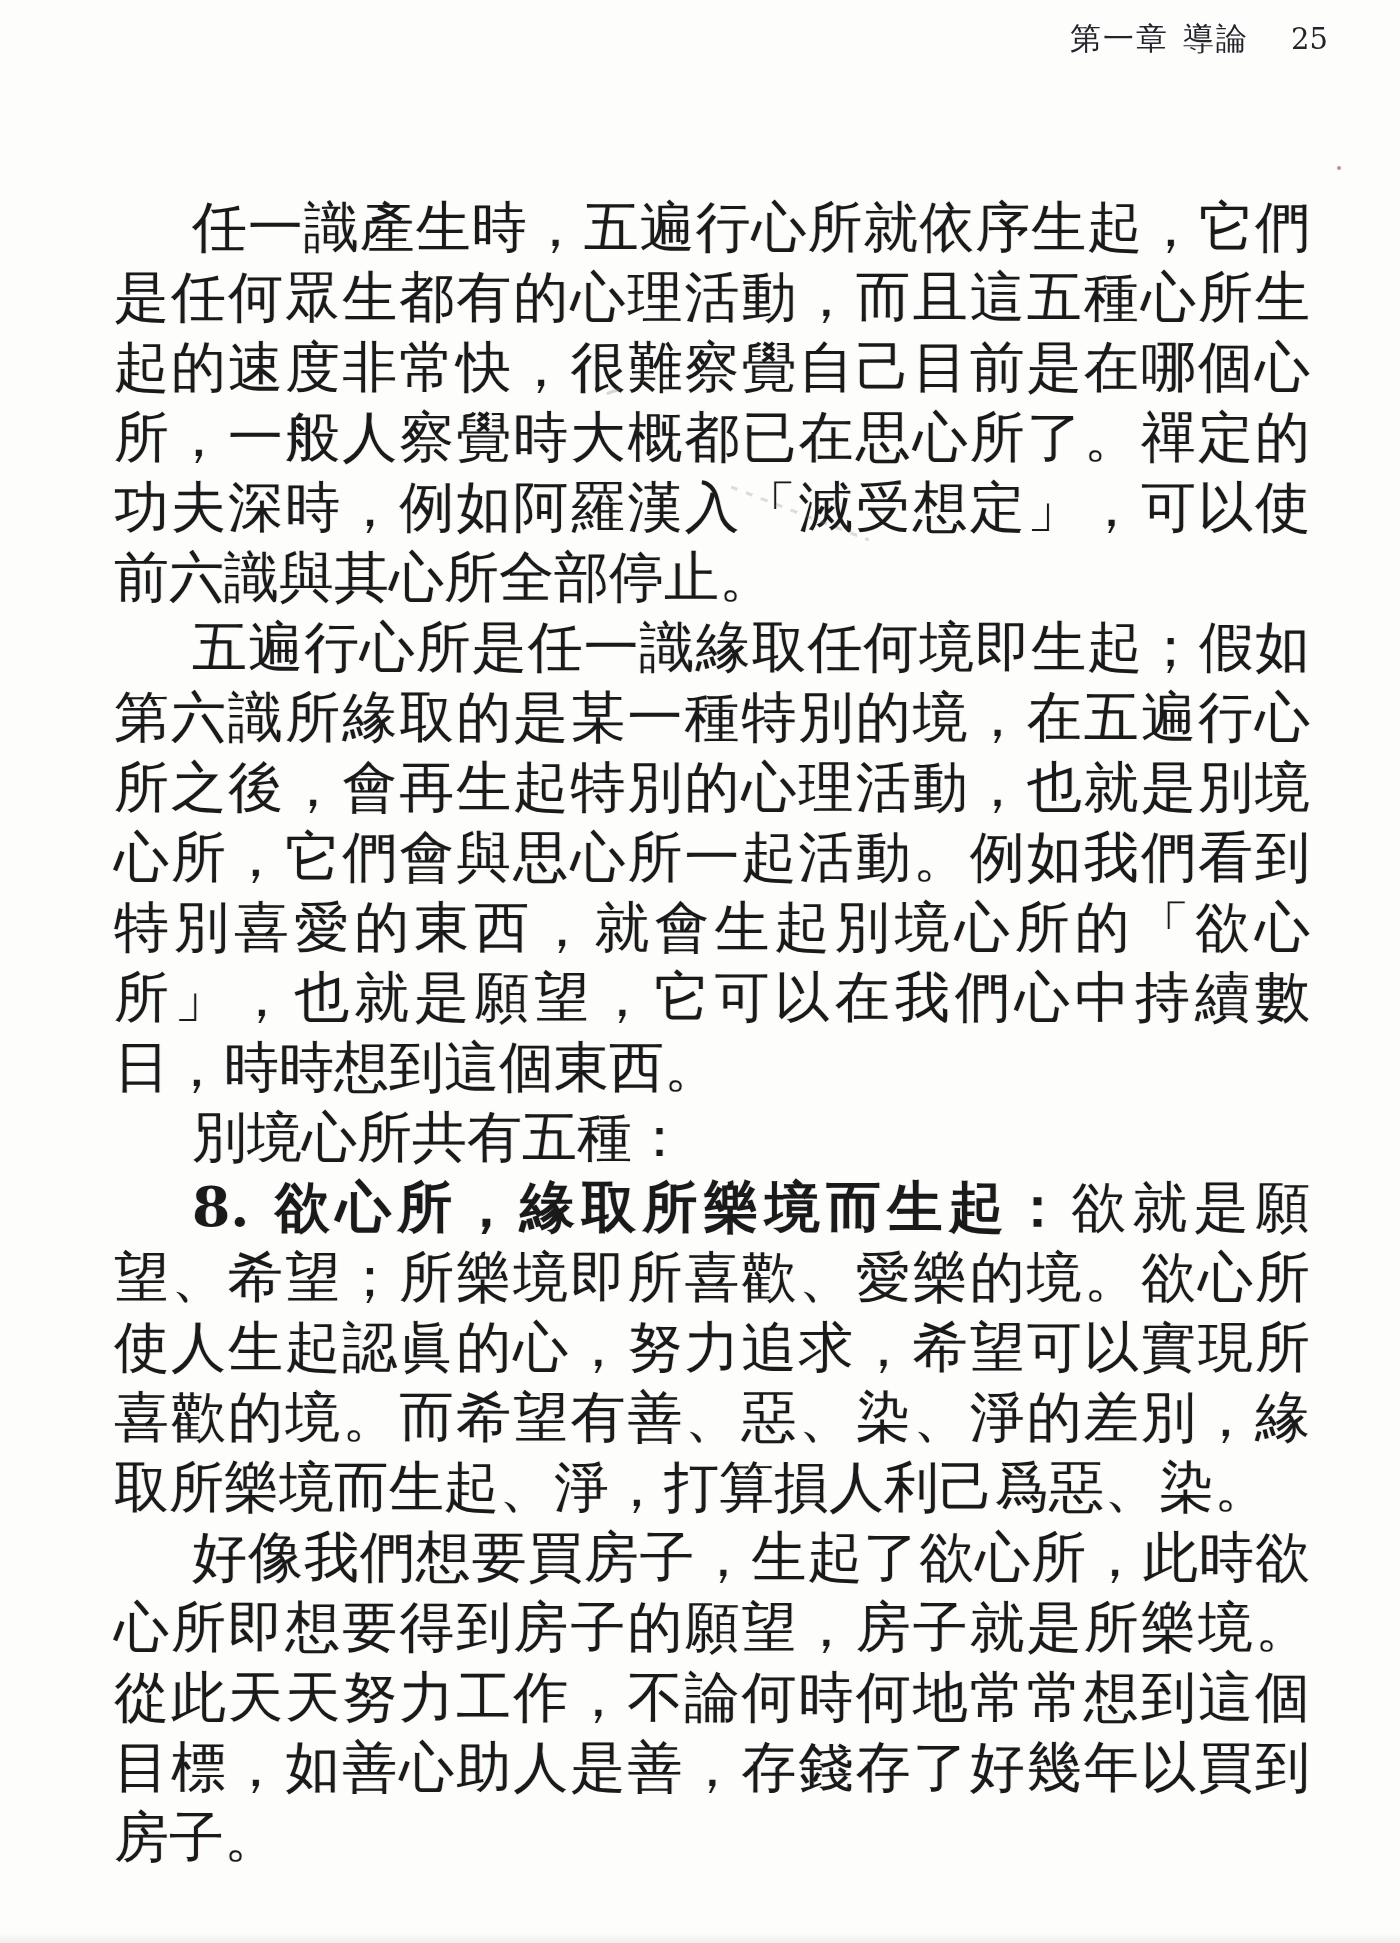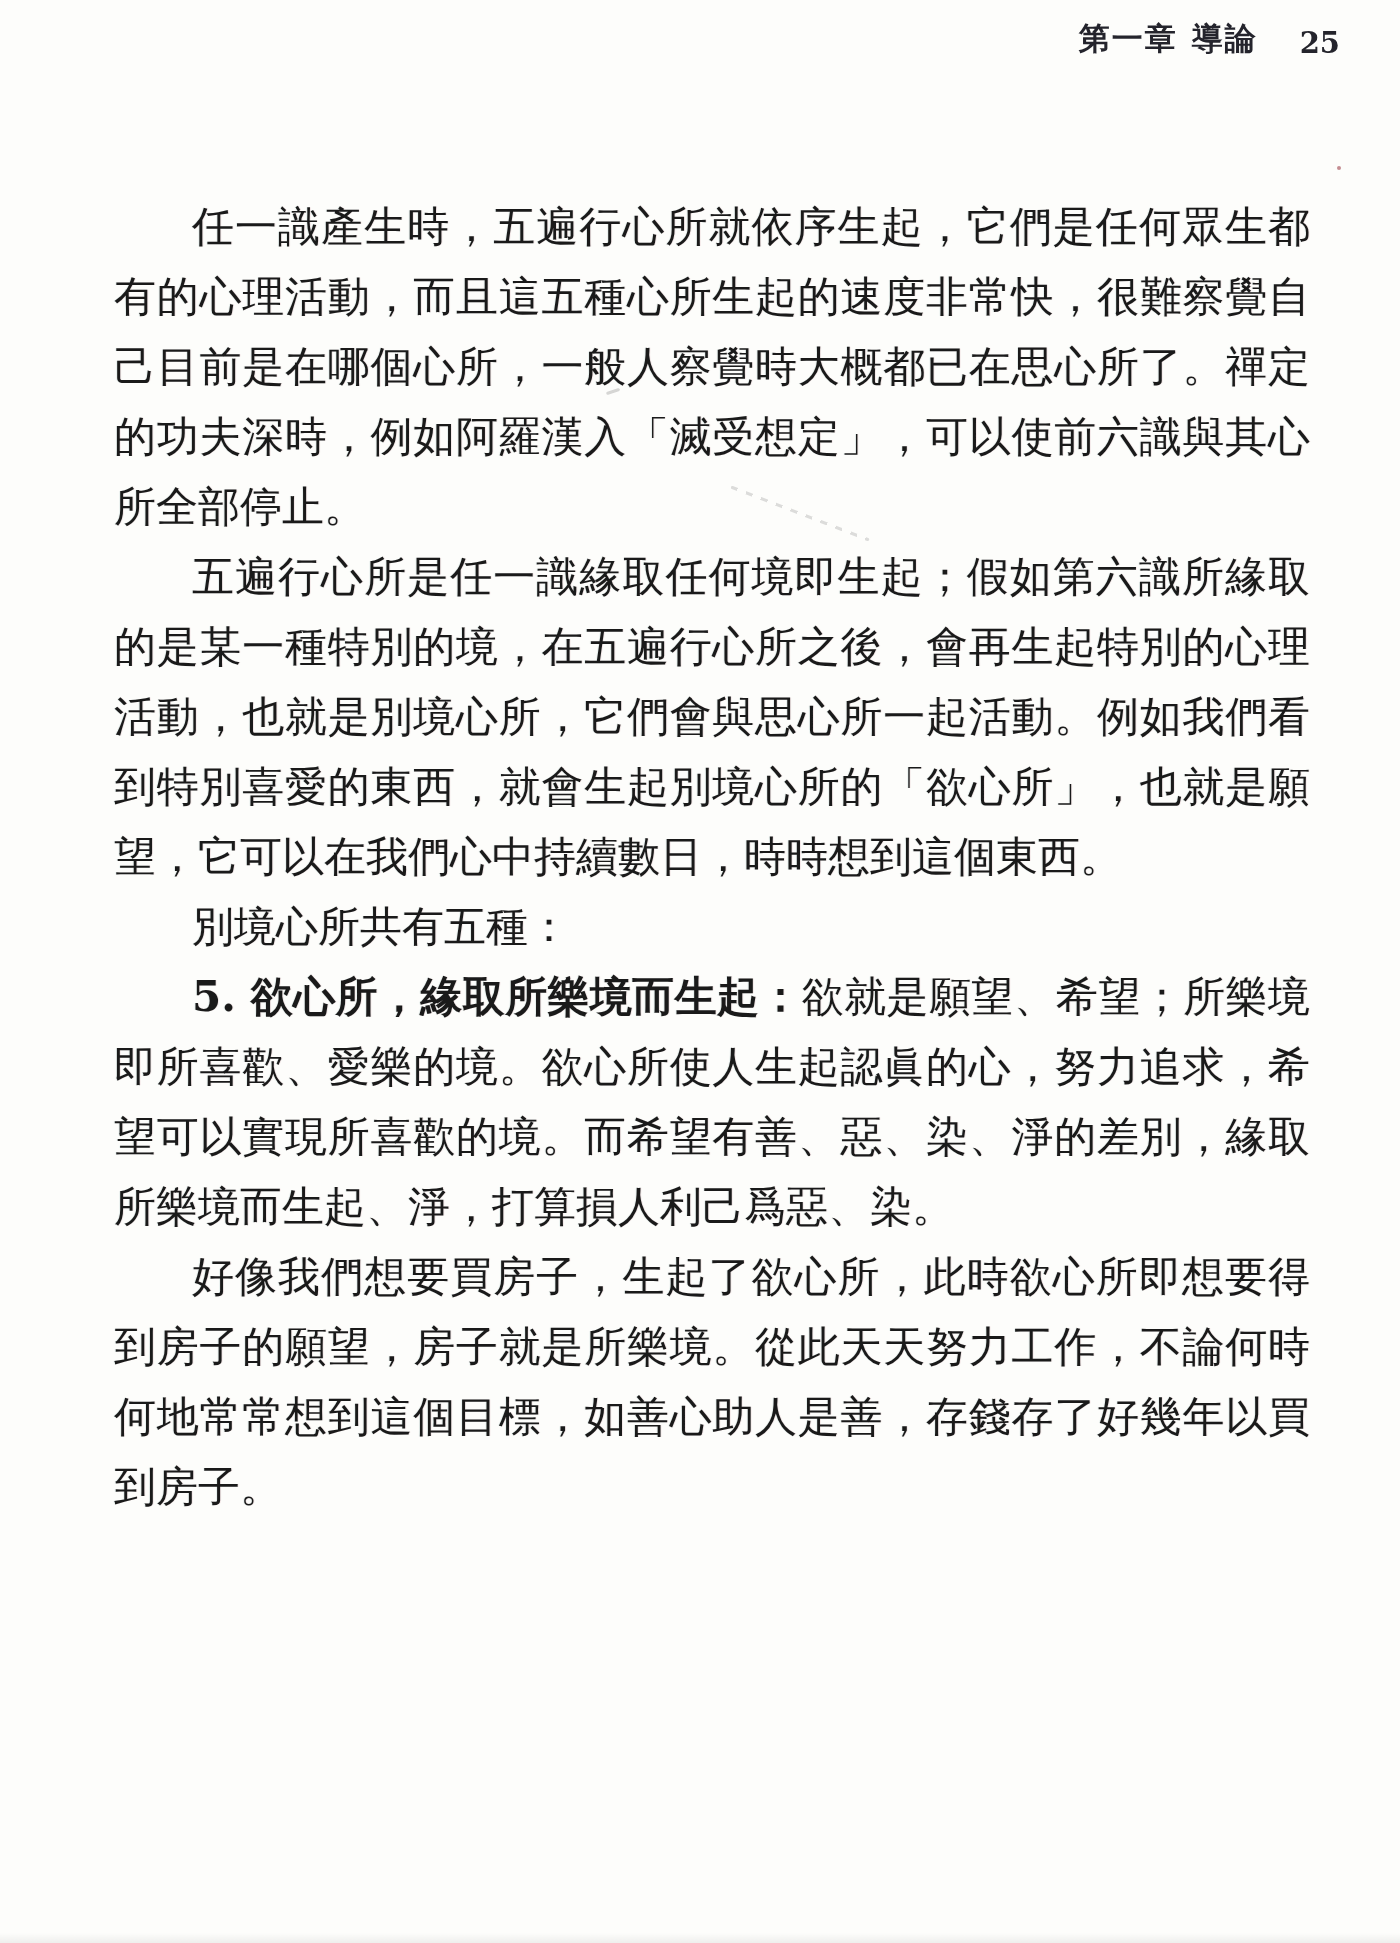--- a/index.html
+++ b/index.html
@@ -15,26 +15,25 @@
     height: 1943px;
     margin: 0 auto;
     background: var(--paper);
     overflow: hidden;
     font-family: "DejaVu Serif", "Liberation Serif", serif;
   }
   
   .running-header {
     position: absolute;
     top: 18px;
-    right: 60px;
+    right: 72px;
     display: flex;
-    align-items: flex-end;
+    align-items: center;
     color: var(--header-ink);
     white-space: nowrap;
-    font-weight: bold;
   }
   .running-header .chapter {
     font-size: 31px;
     letter-spacing: 2px;
   }
   .running-header .section {
     font-size: 31px;
     letter-spacing: 2px;
     margin-left: 14px;
   }
@@ -42,21 +41,21 @@
     font-size: 29px;
     margin-left: 42px;
     letter-spacing: 0;
   }
   
   .body-text {
     position: absolute;
     left: 114px;
     top: 192px;
     width: 1196px;
-    font-size: 42px;
+    font-size: 55px;
     line-height: 70px;
     color: var(--ink);
     text-align: justify;
     
     text-shadow: 1px 0 0 rgba(160, 60, 80, 0.10), -1px 0 0 rgba(50, 130, 125, 0.10);
   }
   .body-text p {
     margin: 0;
     padding: 0;
     text-indent: 78px;
@@ -111,21 +110,21 @@
   <div class="running-header">
     <span class="chapter">第一章</span>
     <span class="section">導論</span>
     <span class="folio">25</span>
   </div>
 
   <div class="body-text">
     <p>任一識產生時，五遍行心所就依序生起，它們是任何眾生都有的心理活動，而且這五種心所生起的速度非常快，很難察覺自己目前是在哪個心所，一般人察覺時大概都已在思心所了。禪定的功夫深時，例如阿羅漢入「滅受想定」，可以使前六識與其心所全部停止。</p>
     <p>五遍行心所是任一識緣取任何境即生起；假如第六識所緣取的是某一種特別的境，在五遍行心所之後，會再生起特別的心理活動，也就是別境心所，它們會與思心所一起活動。例如我們看到特別喜愛的東西，就會生起別境心所的「欲心所」，也就是願望，它可以在我們心中持續數日，時時想到這個東西。</p>
     <p>別境心所共有五種：</p>
-    <p><span class="lead-bold">5. 欲心所，緣取所樂境而生起：</span><span>欲就是願望、希望；所樂境即所喜歡、愛樂的境。欲心所使人生起認眞的心，努力追求，希望可以實現所喜歡的境。而希望有善、惡、染、淨的差別，緣取所樂境而生起、淨，打算損人利己爲惡、染。</span></p>
+    <p><span class="lead-bold">8. 欲心所，緣取所樂境而生起：</span><span>欲就是願望、希望；所樂境即所喜歡、愛樂的境。欲心所使人生起認眞的心，努力追求，希望可以實現所喜歡的境。而希望有善、惡、染、淨的差別，緣取所樂境而生起、淨，打算損人利己爲惡、染。</span></p>
     <p>好像我們想要買房子，生起了欲心所，此時欲心所即想要得到房子的願望，房子就是所樂境。從此天天努力工作，不論何時何地常常想到這個目標，如善心助人是善，存錢存了好幾年以買到房子。</p>
   </div>
 
   <div class="scratch"></div>
   <div class="speck-1"></div>
   <div class="speck-2"></div>
   <div class="bottom-edge"></div>
 
 </div>
 

